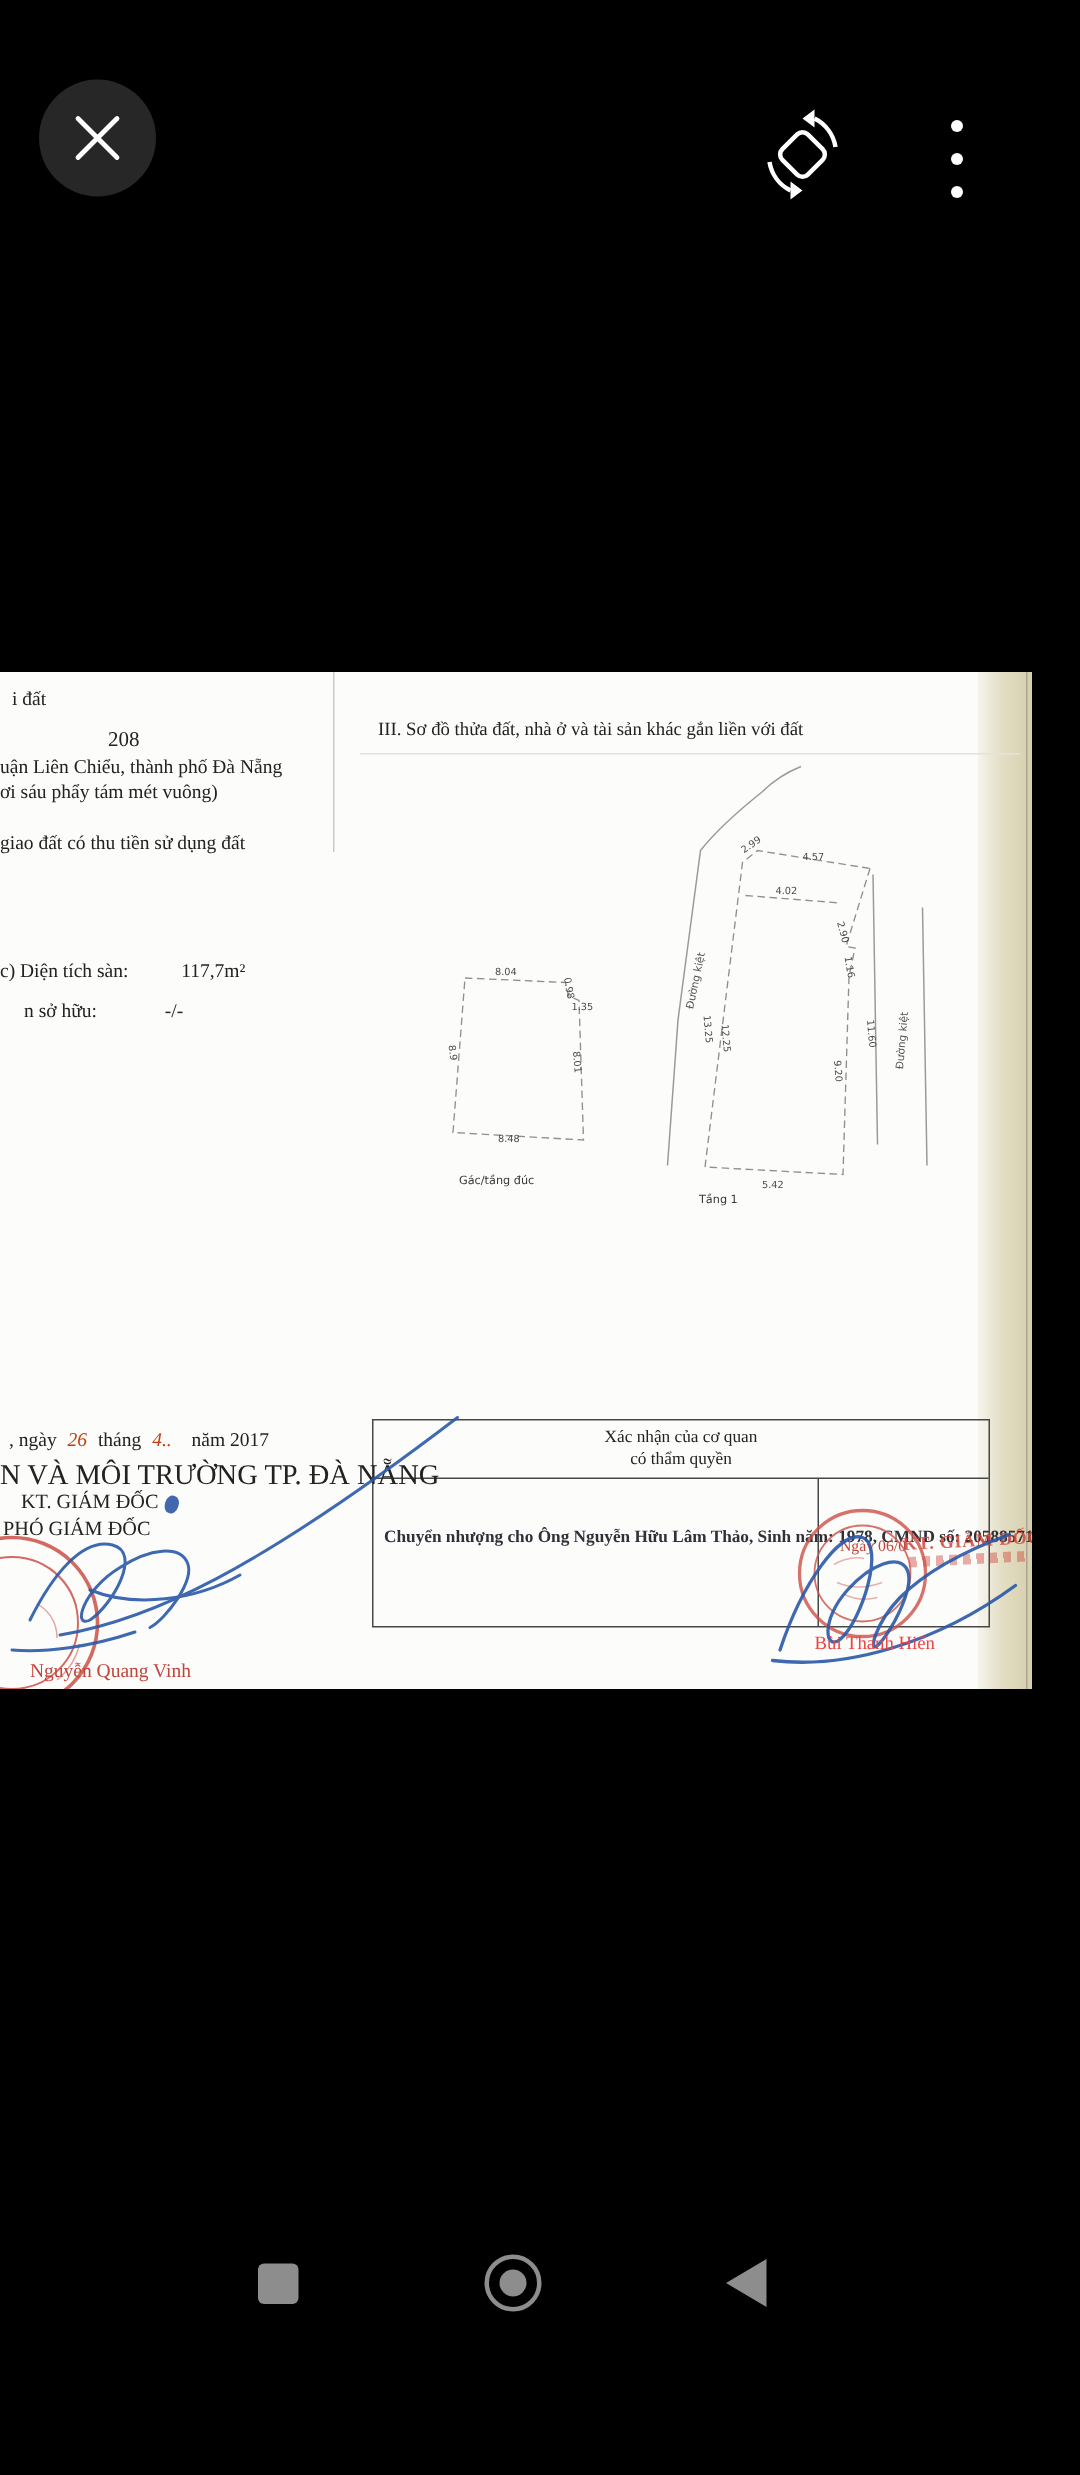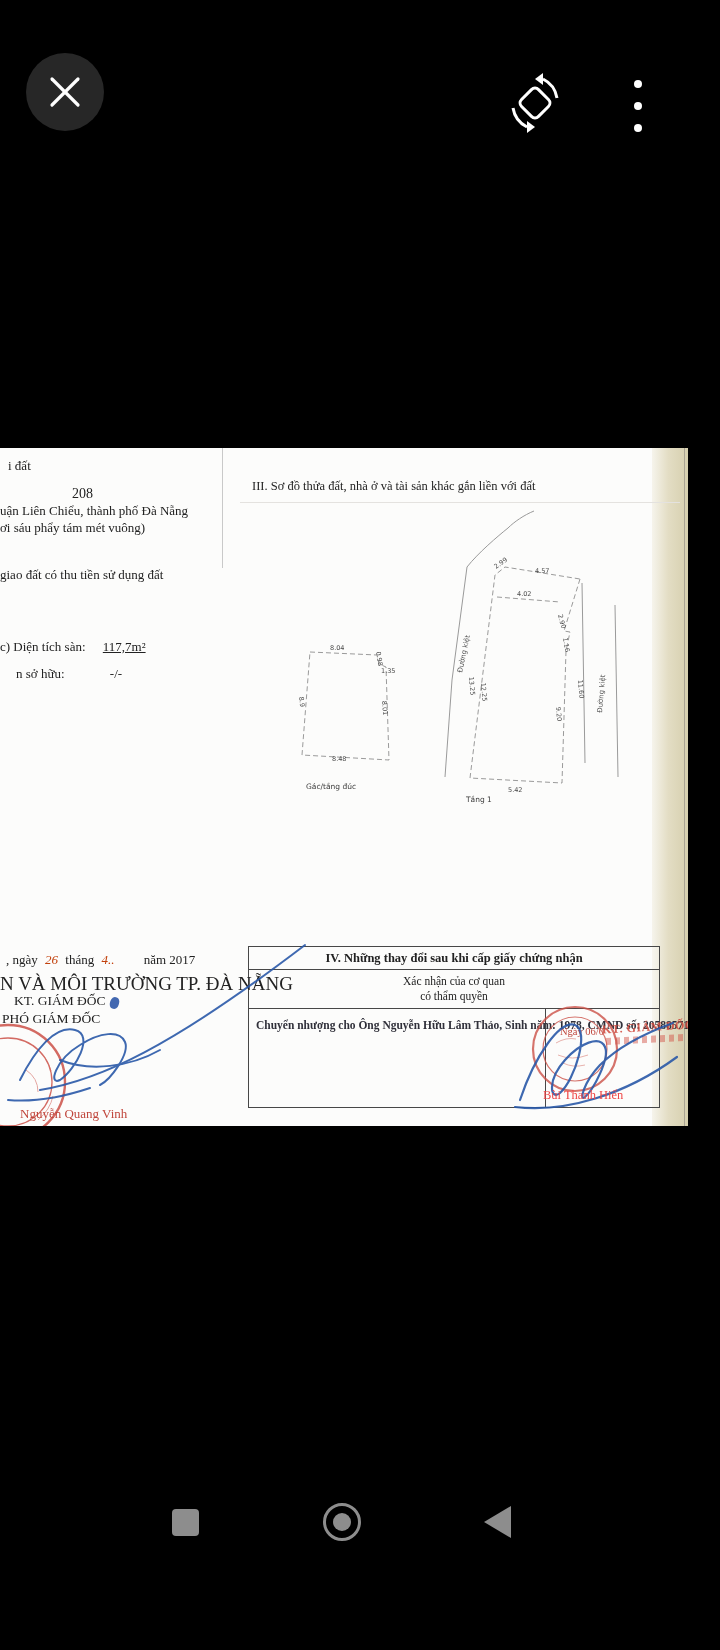--- a/index.html
+++ b/index.html
@@ -80,24 +80,24 @@
   <div class="page">
     <div class="edge-strip"></div>
     <div class="edge-line"></div>
     <div class="fold"></div>
     <div class="faint-rule"></div>
 
     <div class="abs t13 b" style="left:8px;top:10px;">i đất</div>
     <div class="abs b" style="left:72px;top:38px;font-size:14px;">208</div>
     <div class="abs t13" style="left:0;top:55px;">uận Liên Chiểu, thành phố Đà Nẵng</div>
     <div class="abs t13" style="left:0;top:72px;">ơi sáu phẩy tám mét vuông)</div>
-    <div class="abs t13" style="left:0;top:119px;">giao đất có thu tiền sử dụng đất</div>
+    <div class="abs t13" style="left:0;top:106px;">giao đất có thu tiền sử dụng đất</div>
     <div class="abs t13" style="left:0;top:191px;">
       <span>c) Diện tích sàn:</span>
-      <span style="margin-left:14px;text-decoration:underline;">117,7m²</span>
+      <span style="margin-left:32px;">117,7m²</span>
     </div>
     <div class="abs t13" style="left:16px;top:218px;">
       <span>n sở hữu:</span>
       <span style="margin-left:42px;">-/-</span>
     </div>
 
     <div class="abs b" style="left:252px;top:31px;font-size:12.5px;">III. Sơ đồ thửa đất, nhà ở và tài sản khác gắn liền với đất</div>
 
     <svg style="position:absolute;left:262px;top:57px;" width="410" height="305" viewBox="0 0 410 305">
       <g stroke="#8f8f8f" stroke-width="0.9" fill="none" stroke-dasharray="5 3">
@@ -134,21 +134,20 @@
         <text transform="translate(200,168) rotate(-78)">Đường kiệt</text>
         <text transform="translate(340,208) rotate(-85)">Đường kiệt</text>
       </g>
       <g fill="#3a3a3a" font-size="7.5" font-family="Liberation Serif,serif">
         <text x="44" y="284">Gác/tầng đúc</text>
         <text x="204" y="297">Tầng 1</text>
       </g>
     </svg>
 
     <div class="tbl">
-      <div class="r1">IV. Những thay đổi sau khi cấp giấy chứng nhận</div>
       <div class="r2">
         <div class="c2h">
           <div>Xác nhận của cơ quan</div>
           <div>có thẩm quyền</div>
         </div>
       </div>
       <div class="body">
         <div class="c1b"></div>
         <div class="c2b"></div>
       </div>
@@ -173,21 +172,21 @@
         <path d="M10,112 C60,118 120,100 172,62"></path>
       </g>
     </svg>
     <div class="abs ink b" style="left:543px;top:640px;font-size:12.5px;">Bùi Thanh Hiển</div>
 
     <div class="abs t13" style="left:6px;top:504px;">
       <span>, ngày</span>
       <span class="hand" style="margin:0 4px;">26</span>
       <span>tháng</span>
       <span class="hand" style="margin:0 4px;">4..</span>
-      <span style="margin-left:22px;">năm 2017</span>
+      <span style="margin-left:6px;">năm 2017</span>
     </div>
     <div class="abs b" style="left:0;top:525px;font-size:19px;">N VÀ MÔI TRƯỜNG TP. ĐÀ NẴNG</div>
     <div class="abs b" style="left:14px;top:545px;font-size:13.5px;">KT. GIÁM ĐỐC</div>
     <div class="blue-blob"></div>
     <div class="abs b" style="left:2px;top:563px;font-size:13.5px;">PHÓ GIÁM ĐỐC</div>
     <svg style="position:absolute;left:-62px;top:562px;opacity:.85;" width="150" height="150" viewBox="0 0 150 150">
       <circle cx="70" cy="72" r="57" fill="none" stroke="#cc5148" stroke-width="2.4"></circle>
       <circle cx="70" cy="72" r="44" fill="none" stroke="#cc5148" stroke-width="1.3"></circle>
       <g stroke="#cc5148" stroke-width="1" opacity=".6" fill="none">
         <path d="M95,35 q14,10 18,26"></path>

